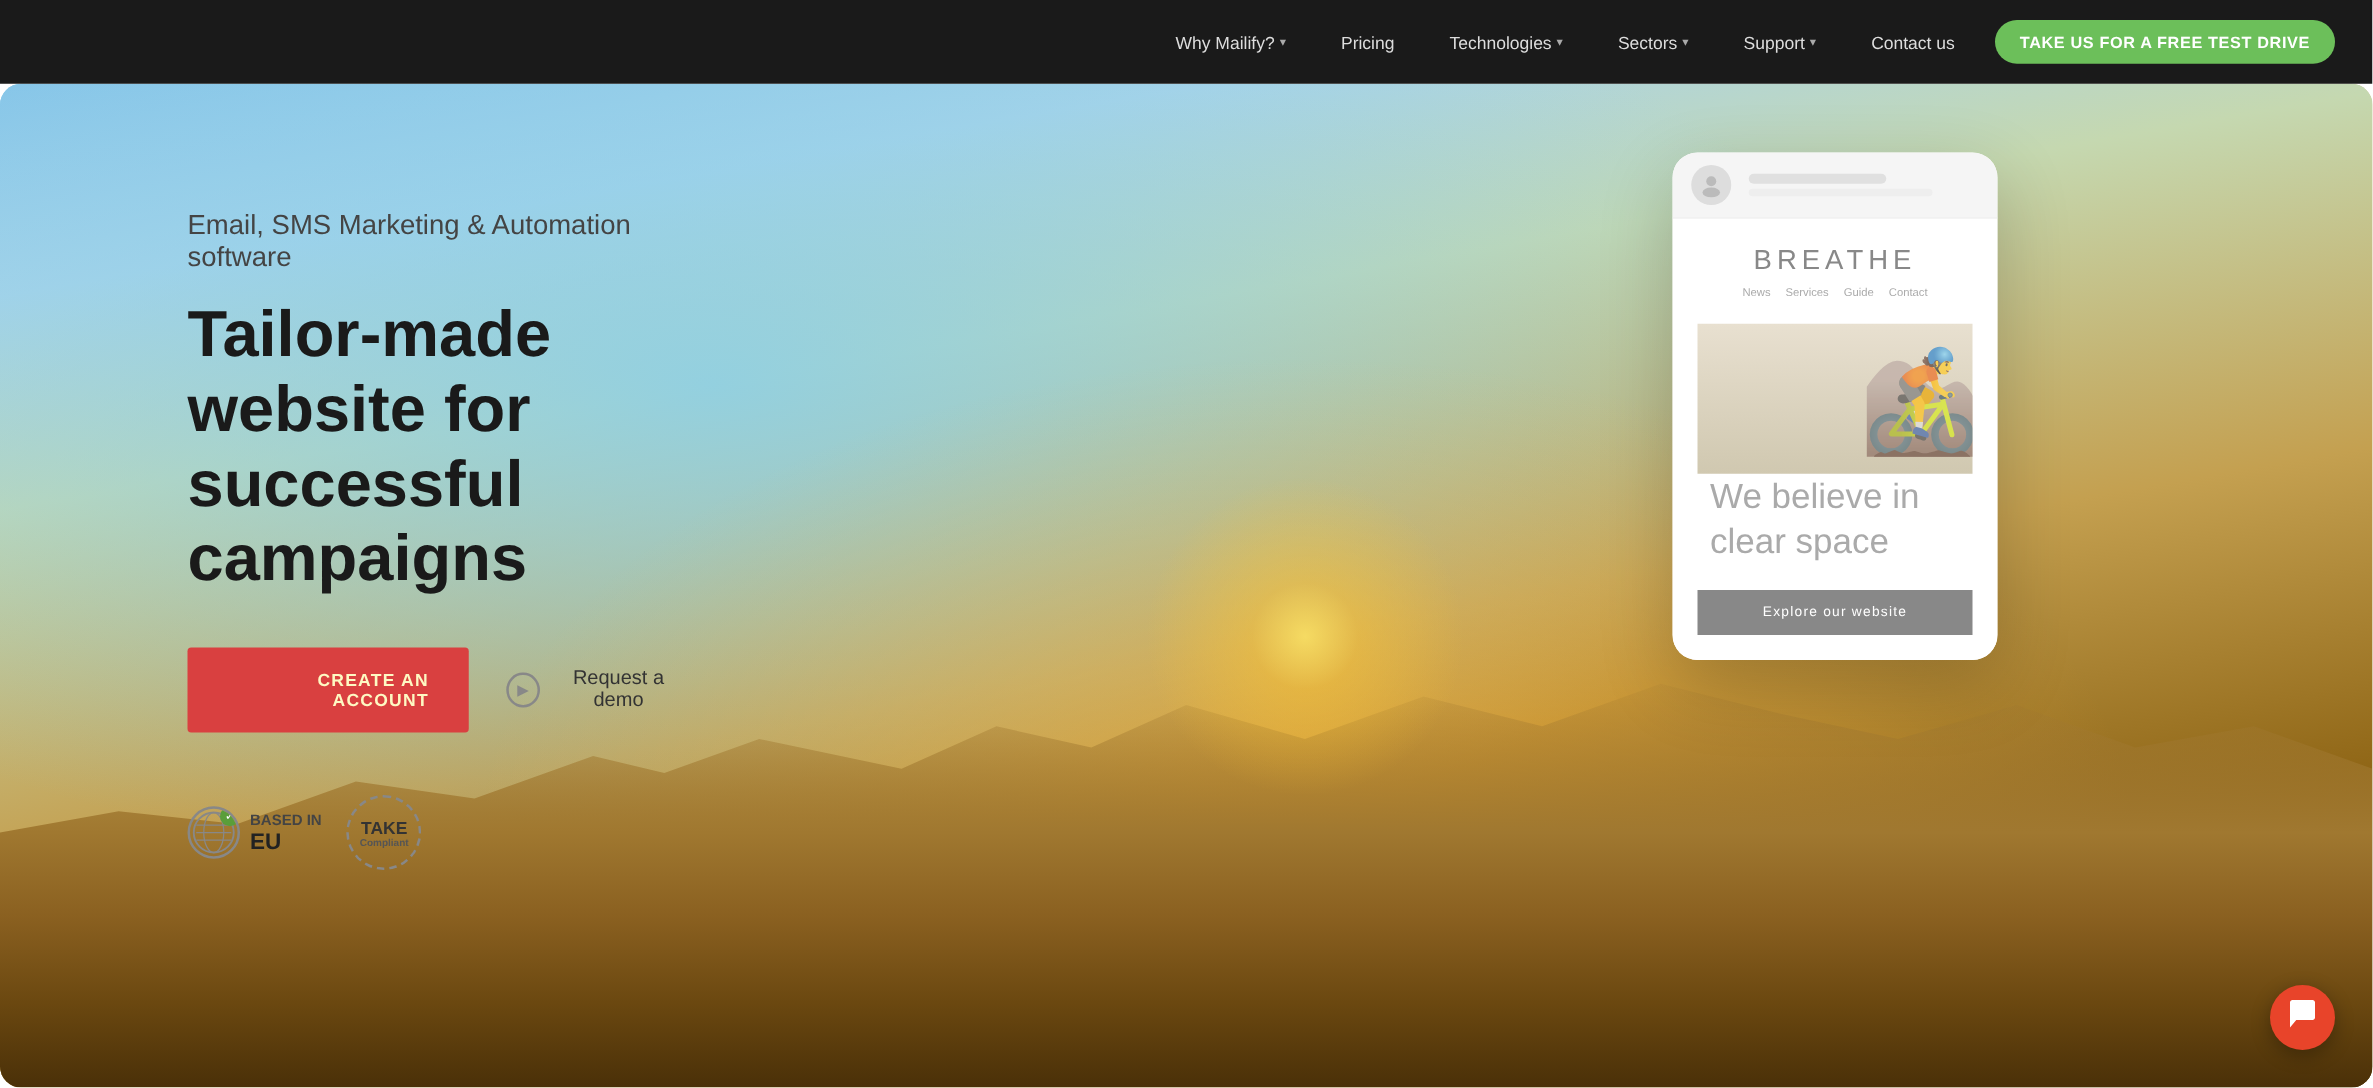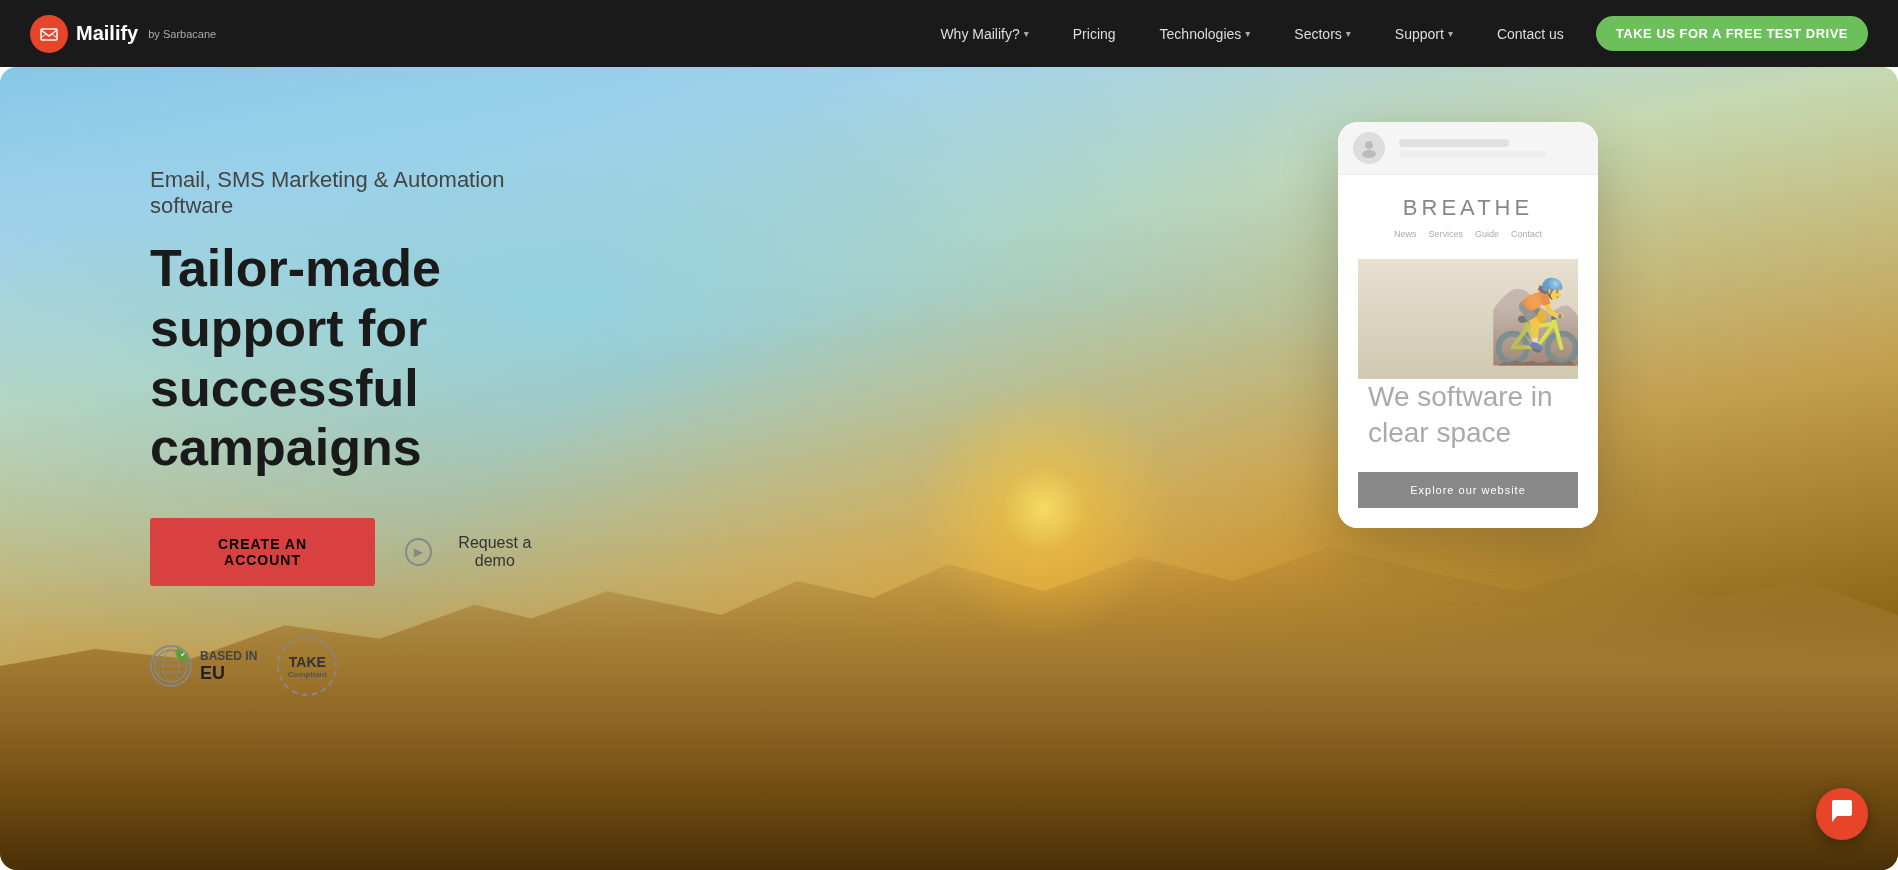--- a/index.html
+++ b/index.html
@@ -134,29 +134,30 @@
       margin-bottom: 40px;
     }
     .hero-buttons {
       display: flex;
       align-items: center;
       gap: 30px;
       margin-bottom: 50px;
     }
     .btn-create {
       background: #d94040;
-      color: #000000;
+      color: #fef9c3;
       border: none;
       padding: 18px 32px;
       font-size: 14px;
       font-weight: 700;
       letter-spacing: 1px;
       text-transform: uppercase;
       cursor: pointer;
       border-radius: 3px;
+      text-align: right;
     }
     .btn-demo {
       display: flex;
       align-items: center;
       gap: 8px;
       color: #333;
       font-size: 16px;
       cursor: pointer;
       background: none;
       border: none;
@@ -351,32 +352,20 @@
       height: 300px;
       background: radial-gradient(ellipse, rgba(255,230,100,0.8) 0%, rgba(255,200,50,0.4) 20%, transparent 60%);
       transform: translate(-50%, -50%);
       z-index: 1;
     }
   </style>
 </head>
 <body>
 
 <nav class="navbar">
-  <div class="navbar-logo">
-    <div class="logo-icon">
-      <svg width="20" height="20" viewBox="0 0 20 20" fill="none">
-        <rect x="2" y="5" width="16" height="11" rx="1" stroke="white" stroke-width="1.5" fill="none"></rect>
-        <path d="M2 6 L10 12 L18 6" stroke="white" stroke-width="1.5" fill="none"></path>
-        <line x1="2" y1="14" x2="7" y2="10" stroke="white" stroke-width="1"></line>
-        <line x1="18" y1="14" x2="13" y2="10" stroke="white" stroke-width="1"></line>
-      </svg>
-    </div>
-    <span class="logo-text">Mailify</span>
-    <span class="logo-sub">by Sarbacane</span>
-  </div>
 
   <nav class="navbar-nav">
     <div class="nav-item">
       <span>Why Mailify?</span>
       <span class="nav-chevron">▾</span>
     </div>
     <div class="nav-item">
       <span>Pricing</span>
     </div>
     <div class="nav-item">
@@ -400,21 +389,21 @@
 </nav>
 
 <section class="hero">
   <div class="hero-bg"></div>
   <div class="sun-flare"></div>
   <div class="hero-terrain"></div>
 
   <div class="hero-content">
     <p class="hero-subtitle">Email, SMS Marketing &amp; Automation software</p>
     <h1 class="hero-title">
-      <span>Tailor-made support for successful</span><br>
+      <span>Tailor-made website for successful</span><br>
       <span>campaigns</span>
     </h1>
 
     <div class="hero-buttons">
       <button class="btn-create">CREATE AN ACCOUNT</button>
       <button class="btn-demo">
         <span class="btn-demo-icon">▶</span>
         <span>Request a demo</span>
       </button>
     </div>
@@ -466,21 +455,21 @@
         <span>News</span>
         <span>Services</span>
         <span>Guide</span>
         <span>Contact</span>
       </div>
 
       <div class="phone-bike-area">
         <div class="bike-rider">🚵</div>
       </div>
 
-      <div class="phone-body-text">We software in clear space</div>
+      <div class="phone-body-text">We believe in clear space</div>
       <div class="phone-cta-bar">Explore our website</div>
     </div>
   </div>
 
   <div class="chat-bubble">
     <span class="chat-bubble-icon">
       <svg width="26" height="26" viewBox="0 0 26 26" fill="none">
         <path d="M3 4C3 2.9 3.9 2 5 2H21C22.1 2 23 2.9 23 4V16C23 17.1 22.1 18 21 18H8L3 24V4Z" fill="white"></path>
       </svg>
     </span>

